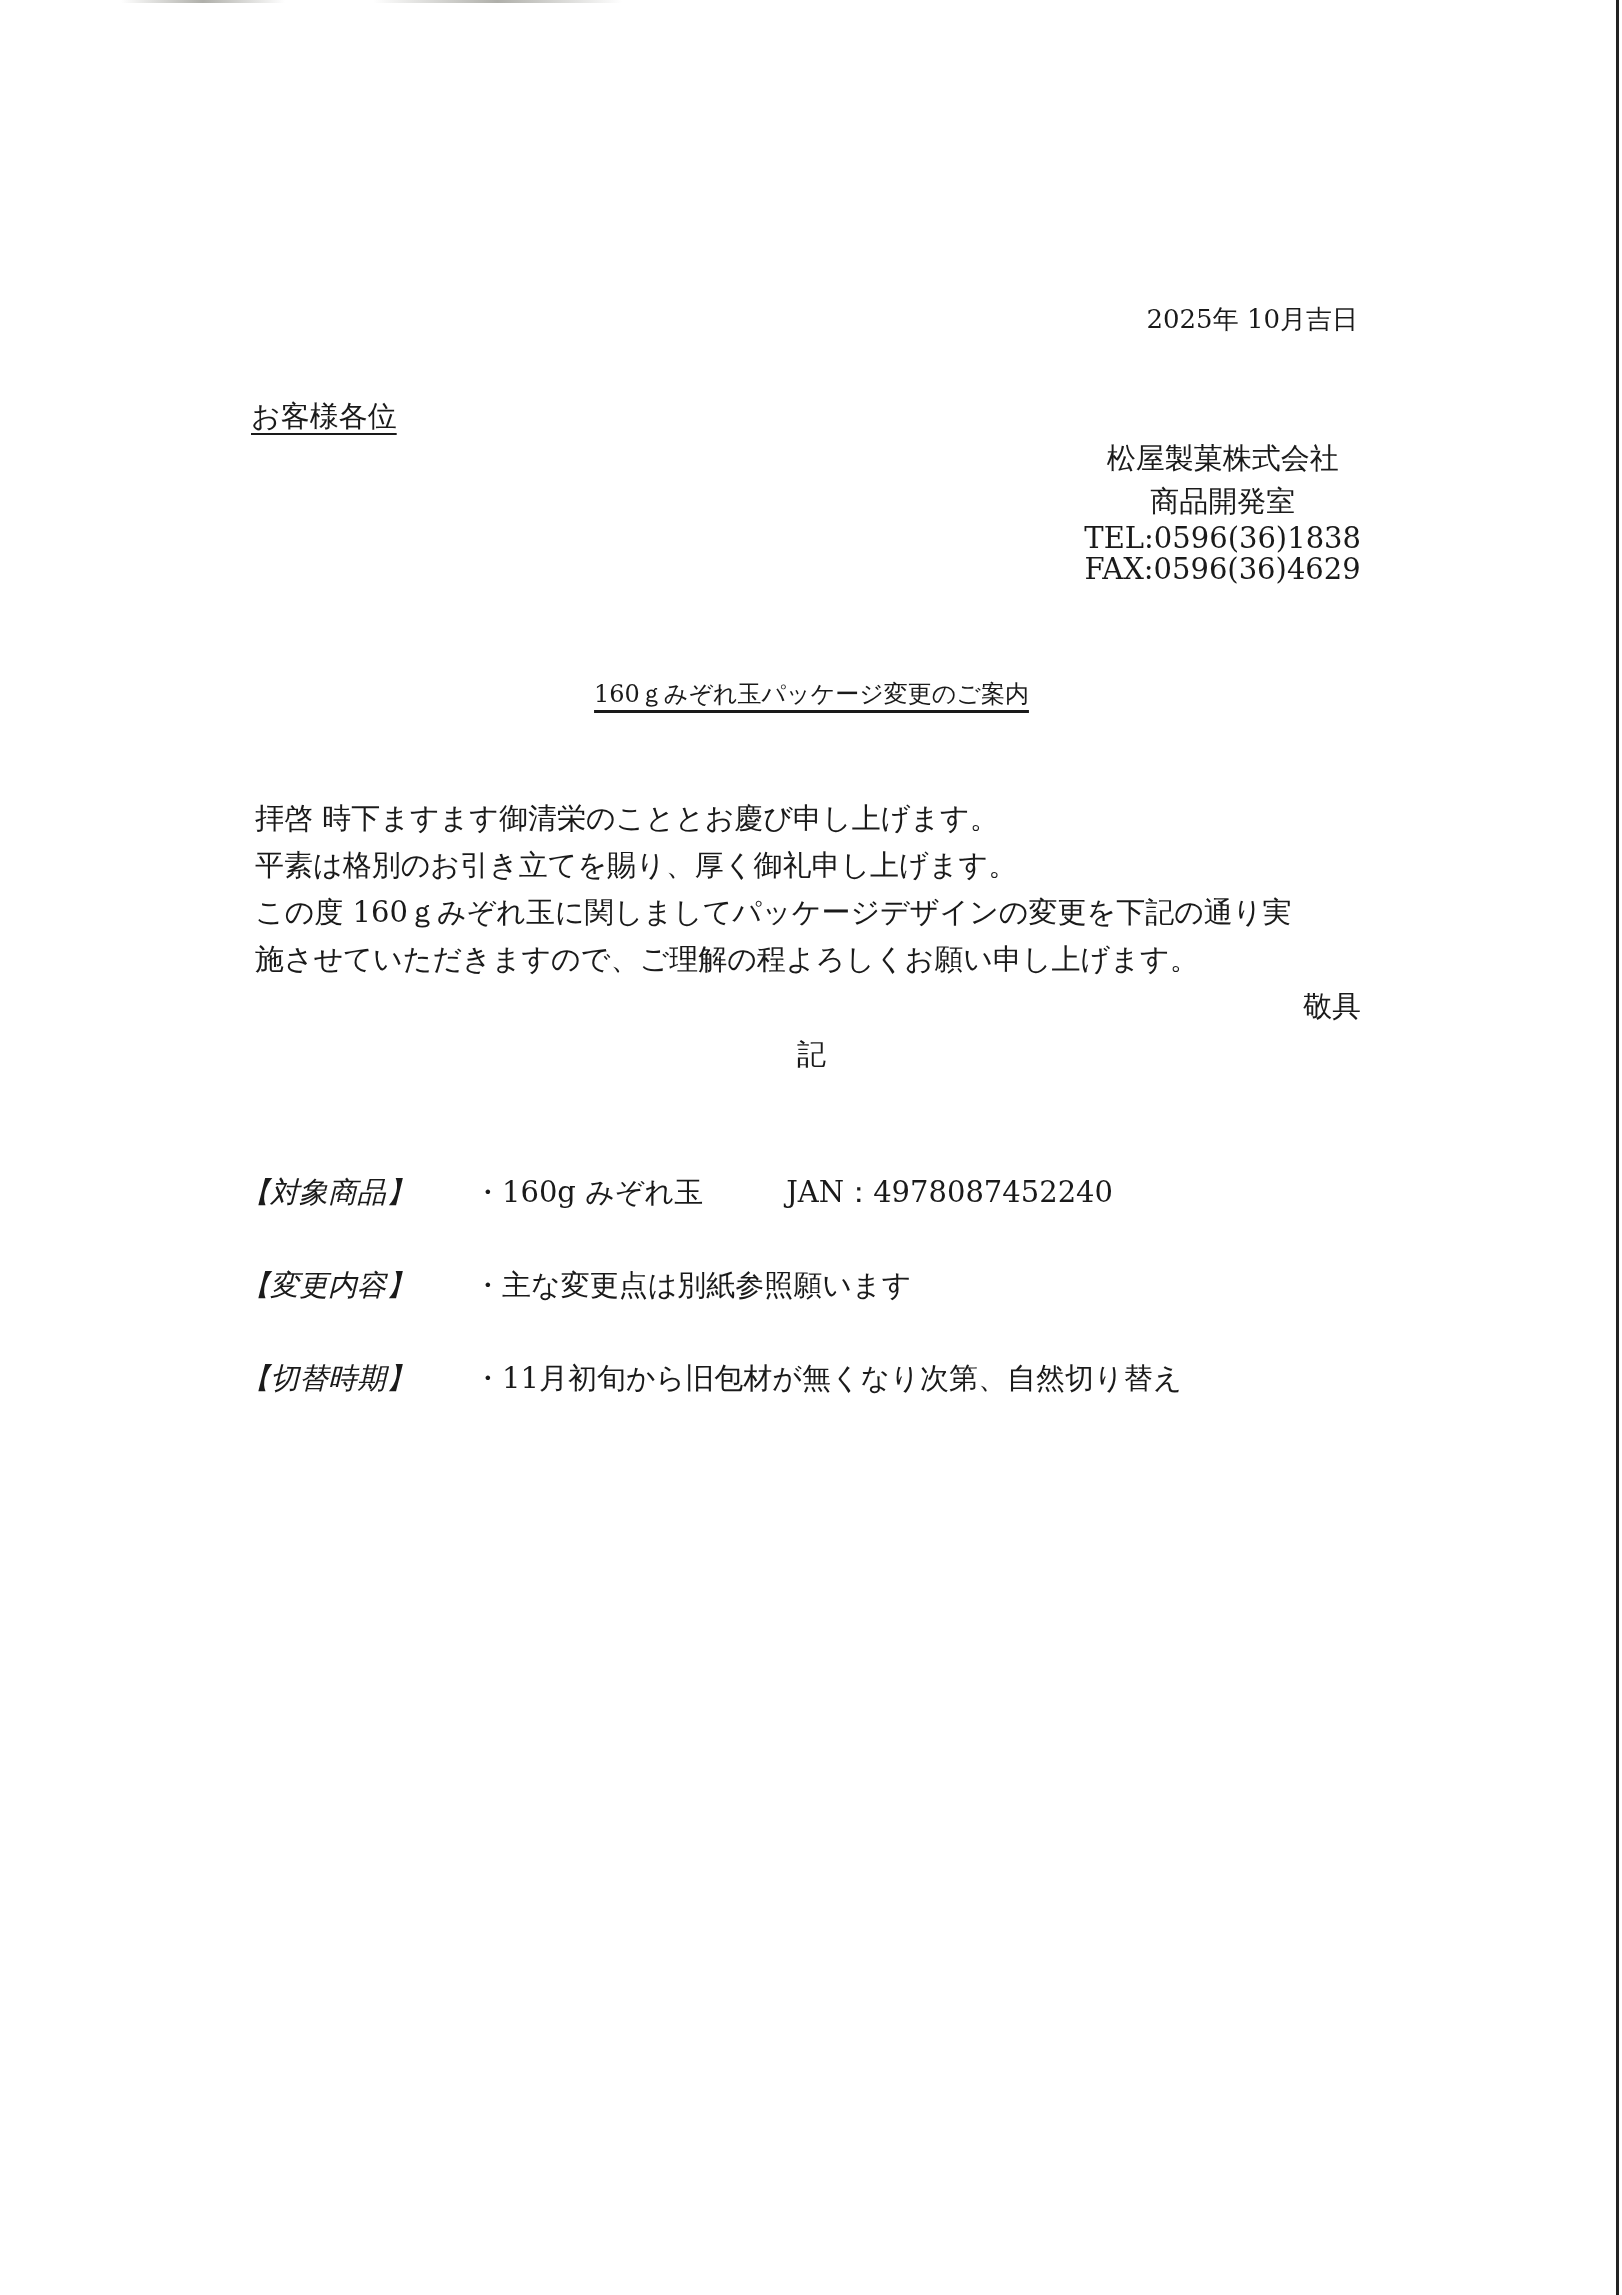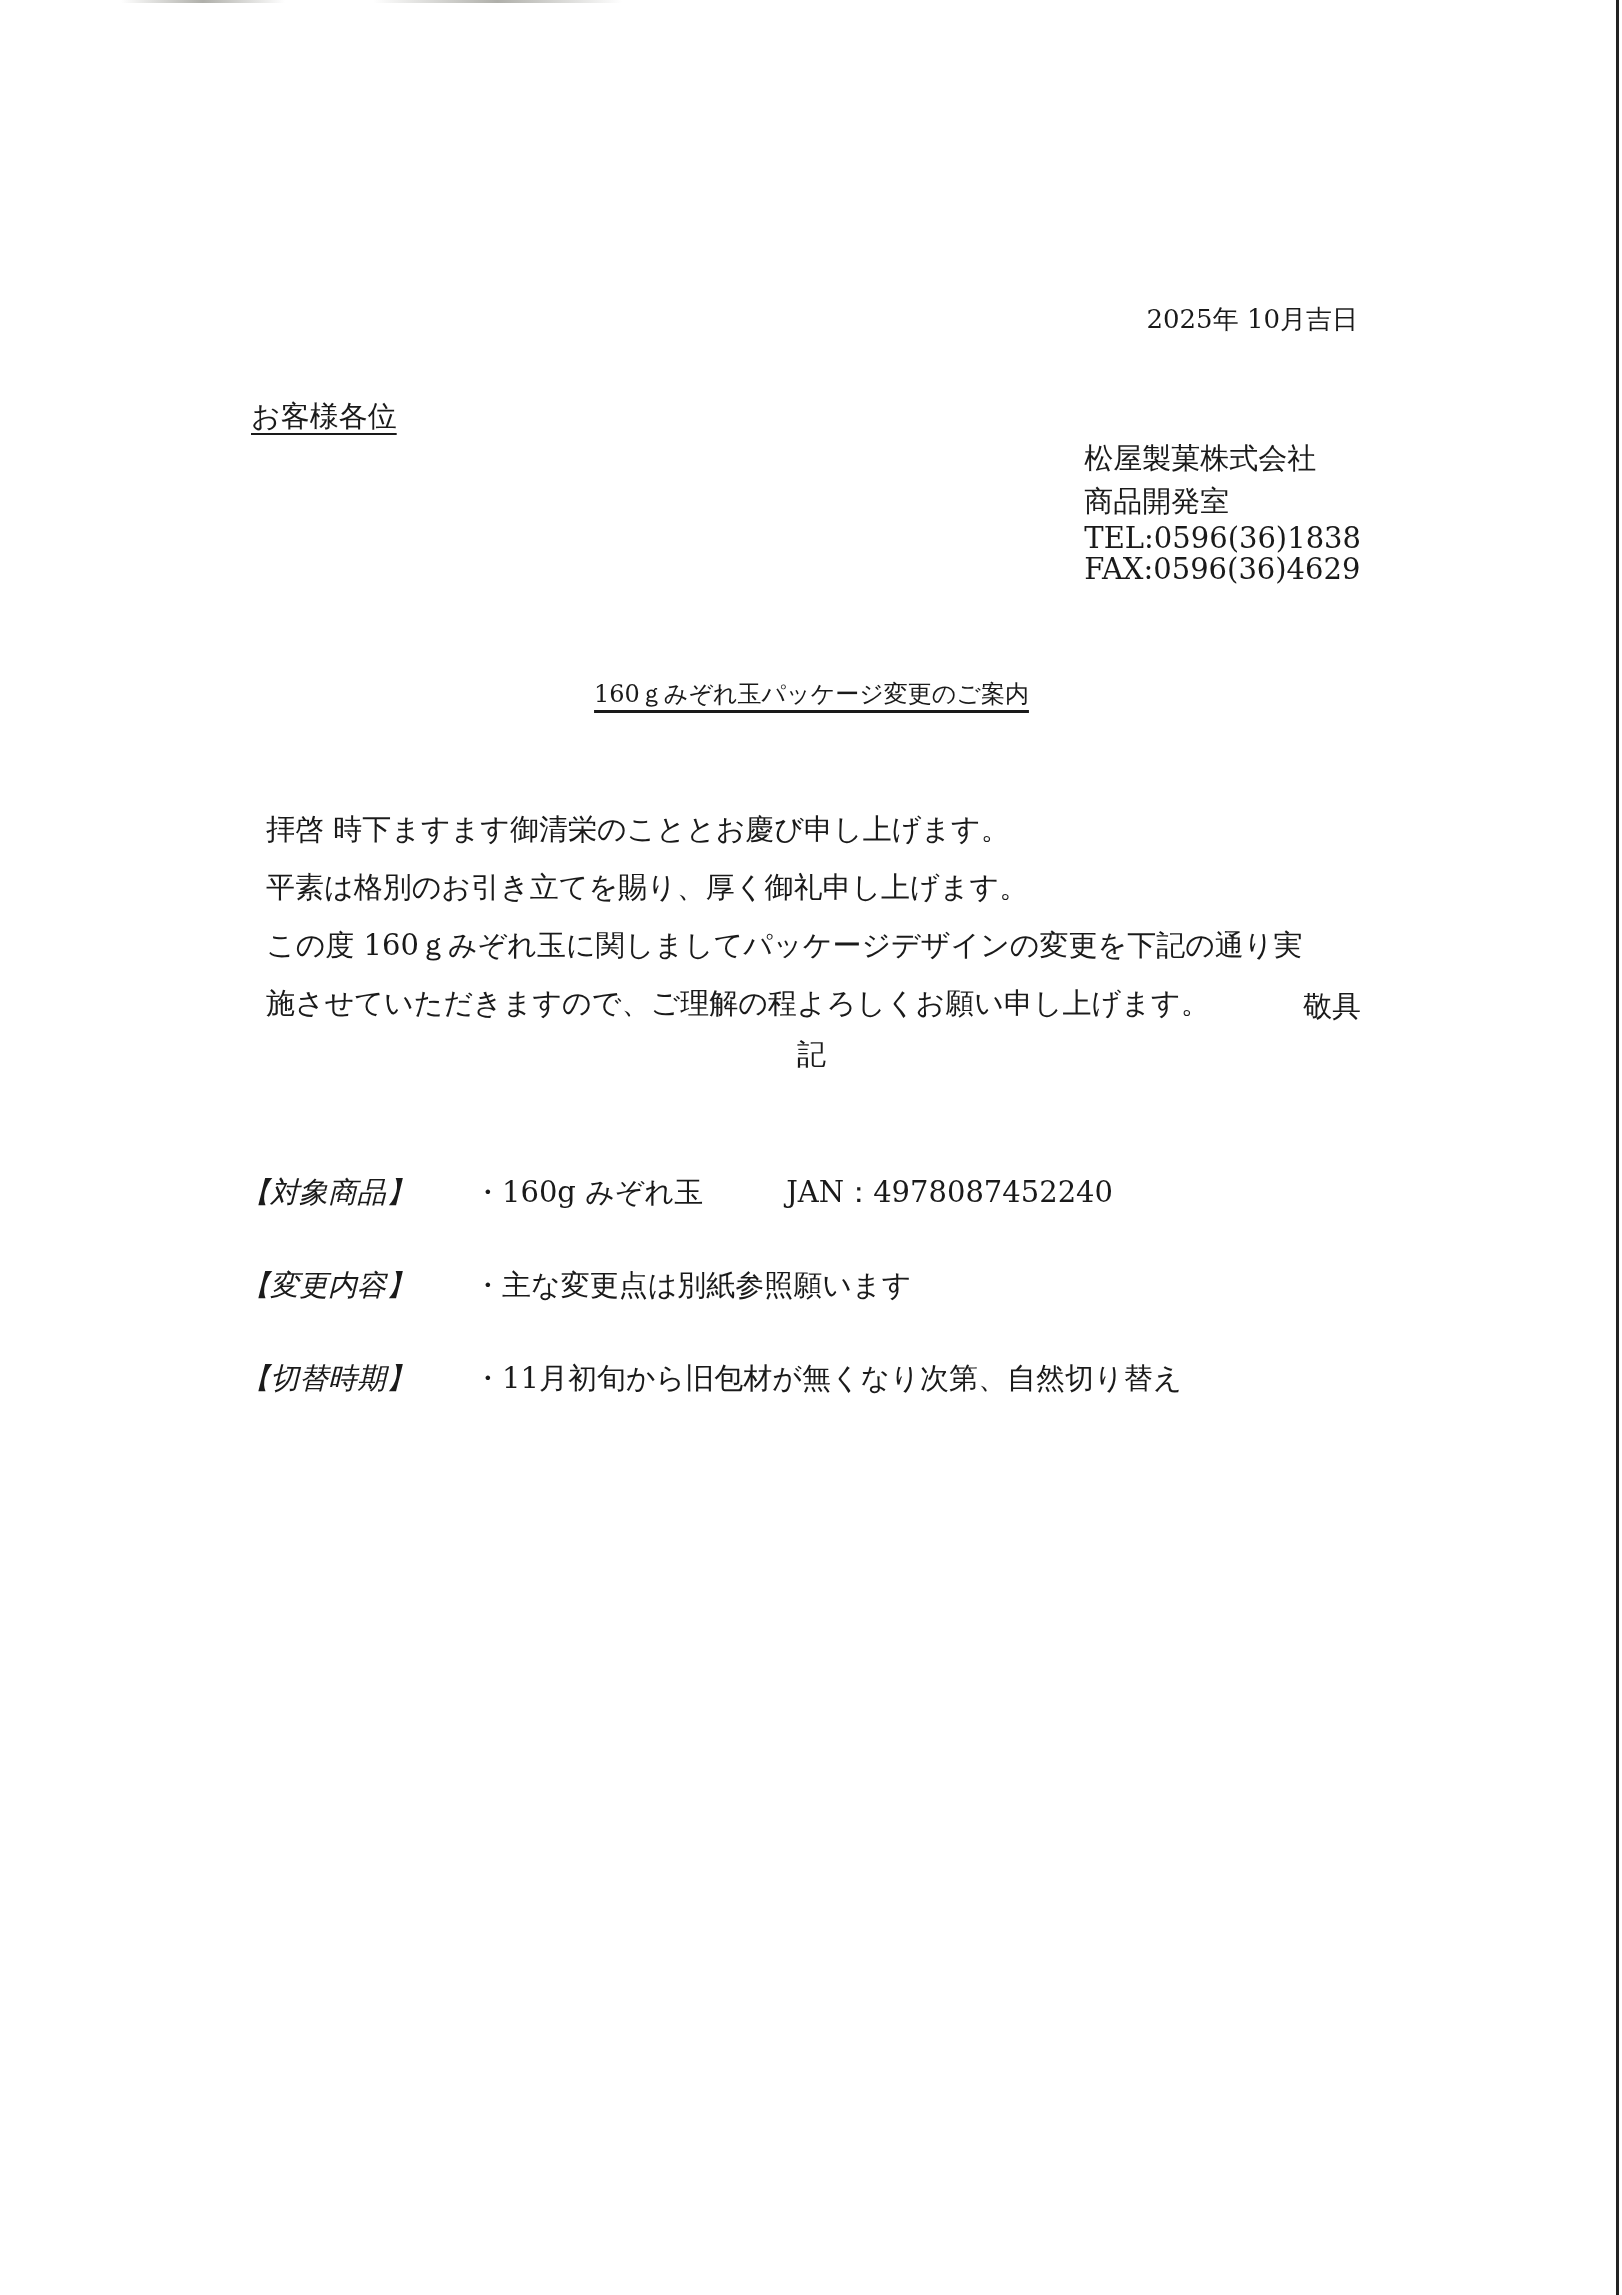--- a/index.html
+++ b/index.html
@@ -42,21 +42,21 @@
       left: 251px;
       top: 397px;
       font-size: 29px;
       text-decoration: underline;
       text-underline-offset: 6.5px;
       text-decoration-thickness: 2px;
     }
     .sender {
       right: 262px;
       top: 437px;
-      text-align: left;
+      text-align: center;
       font-size: 29px;
       line-height: 43px;
     }
     .sender .contact {
       font-size: 29px;
       line-height: 31px;
     }
     .title {
       left: 0;
       width: 1623px;
@@ -70,21 +70,21 @@
       text-decoration-thickness: 2.6px;
     }
     .body {
       left: 251px;
       top: 793px;
       width: 1112px;
       font-size: 29px;
       line-height: 43px;
       white-space: normal;
     }
-    .body p { margin: 15px; white-space: nowrap; }
+    .body p { margin: 4px; white-space: nowrap; }
     .closing {
       right: 262px;
       top: 987px;
       font-size: 29px;
     }
     .ki {
       left: 0;
       width: 1623px;
       top: 1035px;
       text-align: center;

